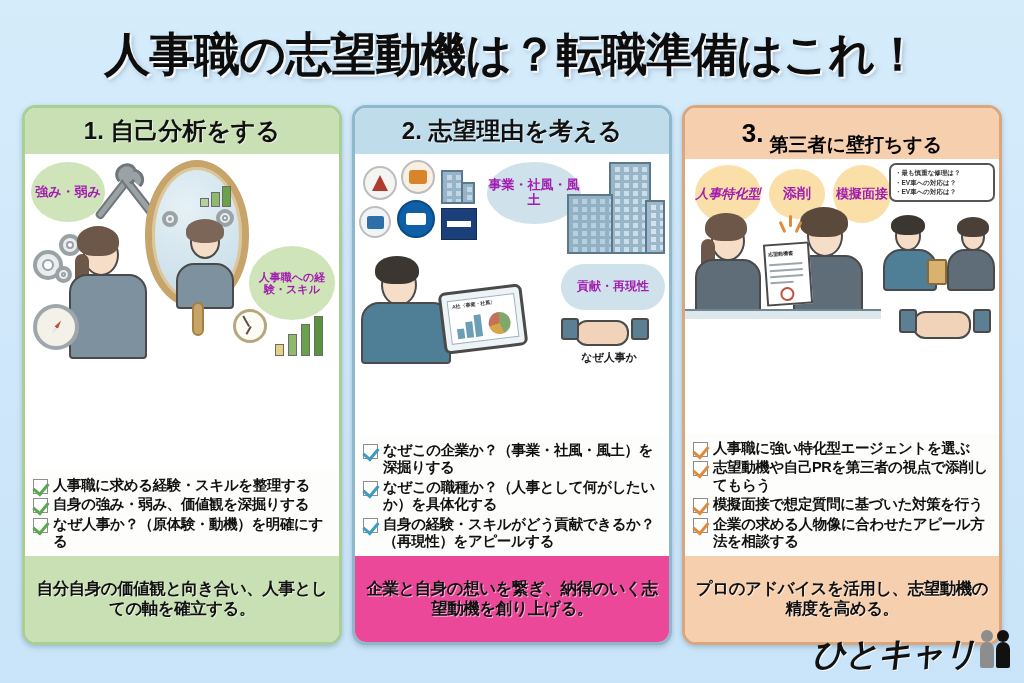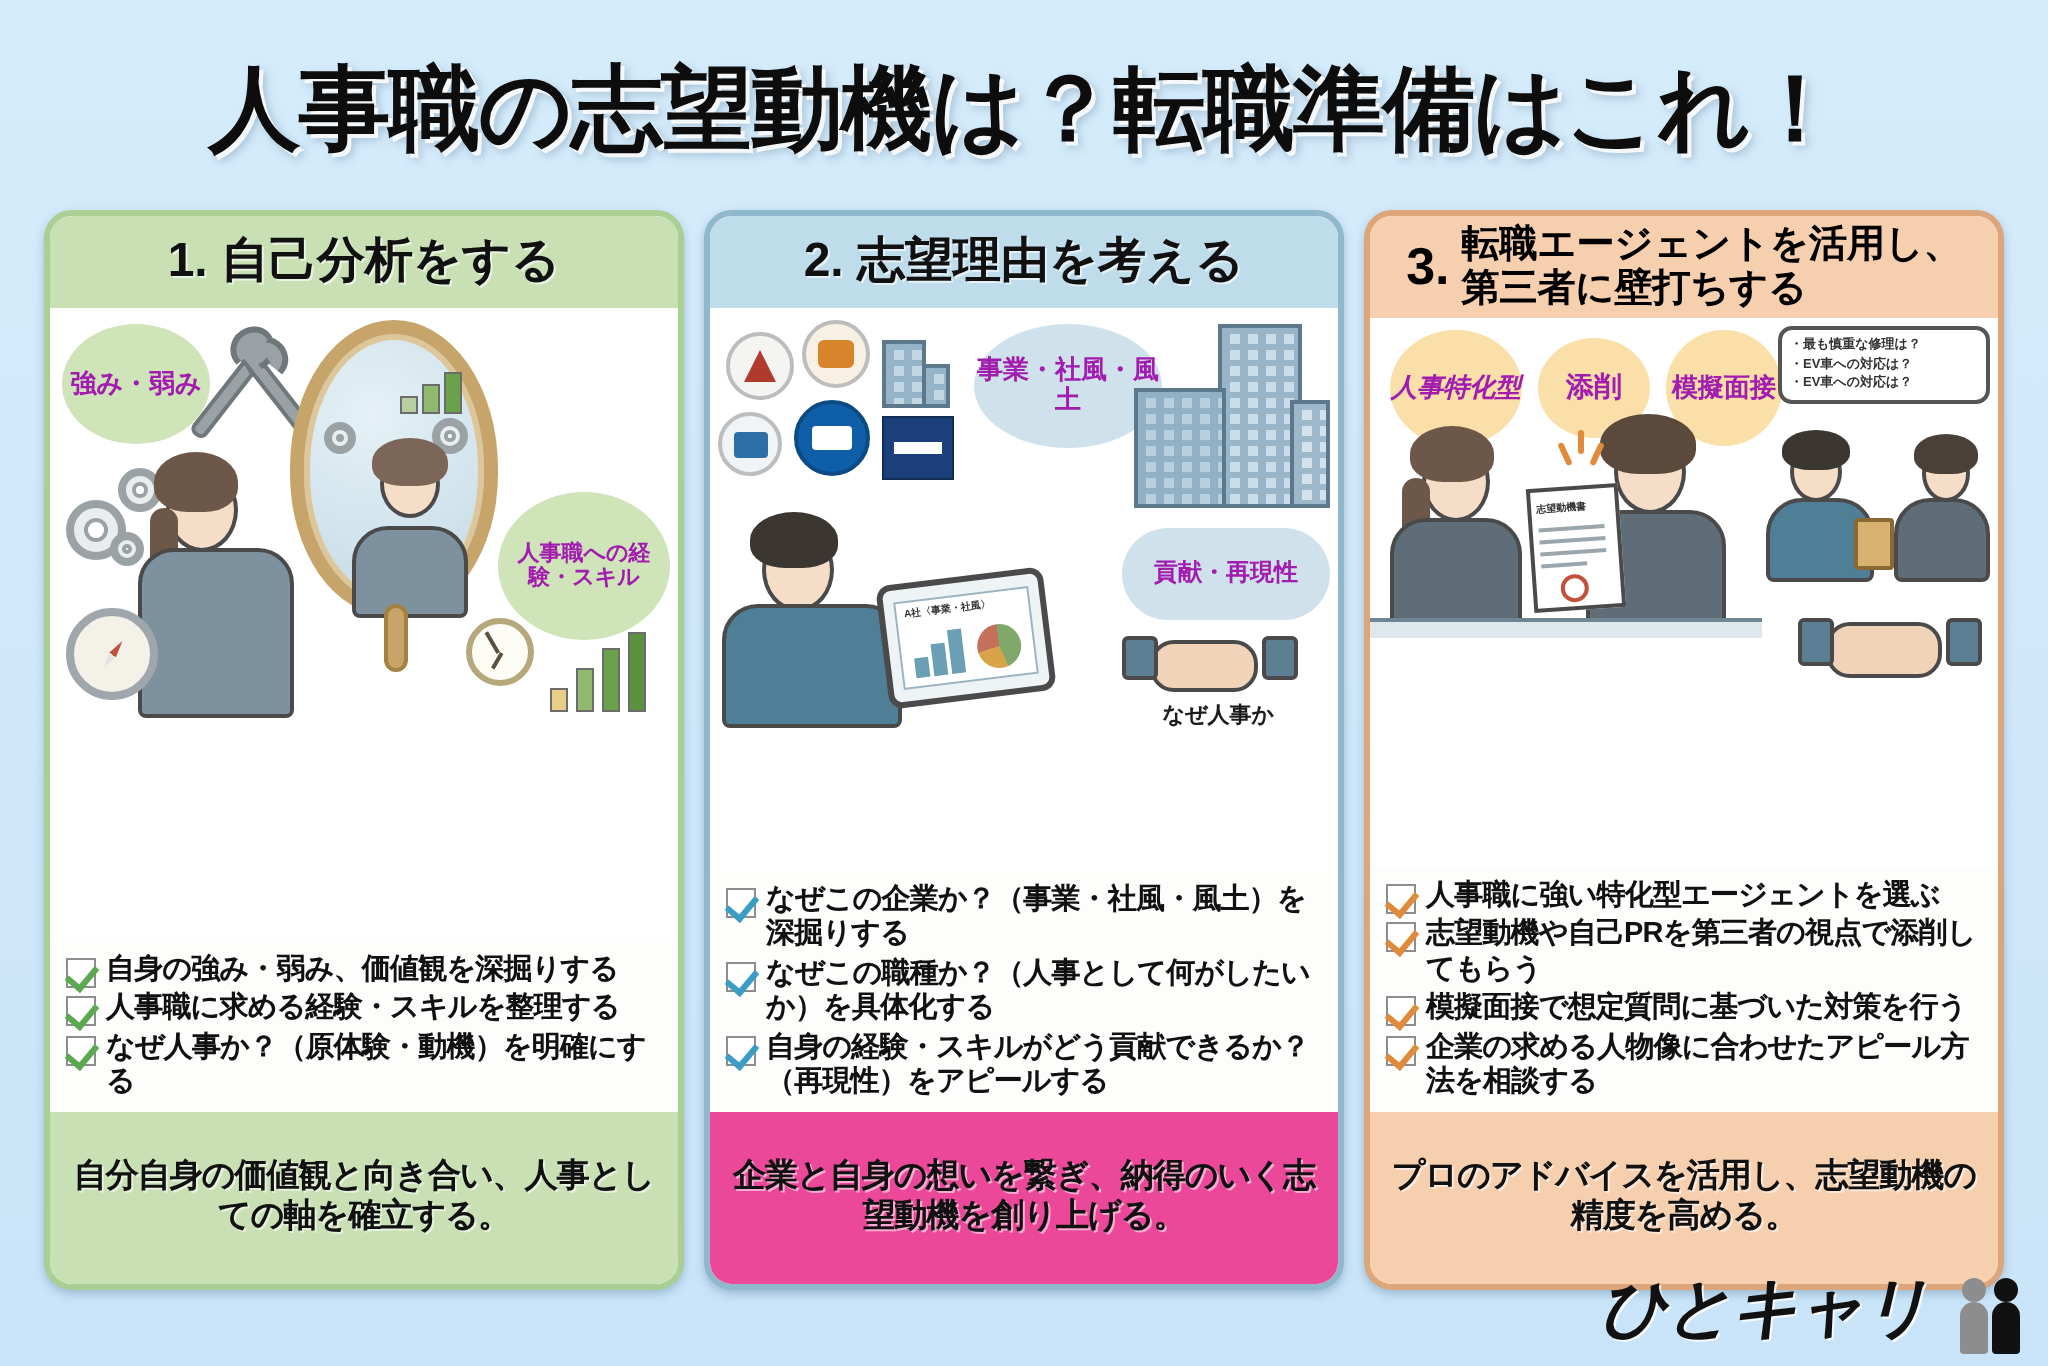--- a/index.html
+++ b/index.html
@@ -212,21 +212,21 @@
   .p3 .pfoot{ background:#f6cfaf; }
   .pfoot-txt{
     font-size:16.5px; font-weight:bold; color:#111; line-height:1.2;
     letter-spacing:-.5px;
     text-shadow:1px 1px 0 rgba(255,255,255,.55);
   }
 
   
   .brand{
     position:absolute; right:14px; bottom:6px;
-    display:flex; gap:16px;
+    display:flex; align-items:center; gap:4px;
   }
   .brand-txt{
     font-size:33px; font-weight:bold; font-style:italic; color:#111;
     letter-spacing:-1px;
     text-shadow:1px 1px 0 rgba(255,255,255,.8);
   }
   .brand-people{ display:flex; align-items:flex-end; gap:2px; }
   .bp{ width:14px; height:26px; background:#111; border-radius:7px 7px 2px 2px; position:relative; }
   .bp::before{
     content:""; position:absolute; top:-12px; left:1px;
@@ -291,25 +291,25 @@
         <div class="cb" style="left:2px;height:12px;background:#e8cf86;"></div>
         <div class="cb" style="left:15px;height:22px;background:#8fba6e;"></div>
         <div class="cb" style="left:28px;height:32px;background:#6aa24c;"></div>
         <div class="cb" style="left:41px;height:40px;background:#5a9240;"></div>
       </div>
     </div>
 
     <div class="bullets">
       <div class="bullet">
         <span class="cbox"></span>
+        <span class="btxt">人事職に求める経験・スキルを整理する</span>
+      </div>
+      <div class="bullet">
+        <span class="cbox"></span>
         <span class="btxt">自身の強み・弱み、価値観を深掘りする</span>
-      </div>
-      <div class="bullet">
-        <span class="cbox"></span>
-        <span class="btxt">人事職に求める経験・スキルを整理する</span>
       </div>
       <div class="bullet">
         <span class="cbox"></span>
         <span class="btxt">なぜ人事か？（原体験・動機）を明確にする</span>
       </div>
     </div>
 
     <div class="pfoot">
       <div class="pfoot-txt">自分自身の価値観と向き合い、人事としての軸を確立する。</div>
     </div>
@@ -397,21 +397,21 @@
     <div class="pfoot">
       <div class="pfoot-txt">企業と自身の想いを繋ぎ、納得のいく志望動機を創り上げる。</div>
     </div>
   </section>
 
   <section class="panel p3">
     <div class="phead">
       <div class="phead-inner">
         <span class="num">3.</span>
         <span class="two-line">
-          <span>転職エージェントを活用し、</span><br>
+          <br>
           <span>第三者に壁打ちする</span>
         </span>
       </div>
     </div>
 
     <div class="illus">
 
       <div class="bub bub-y" style="left:10px;top:6px;width:66px;height:58px;font-size:13px;font-style:italic;">人事特化型</div>
       <div class="bub bub-y" style="left:84px;top:10px;width:56px;height:50px;font-size:14px;">添削</div>
       <div class="bub bub-y" style="left:148px;top:6px;width:58px;height:58px;font-size:13px;">模擬面接</div>

